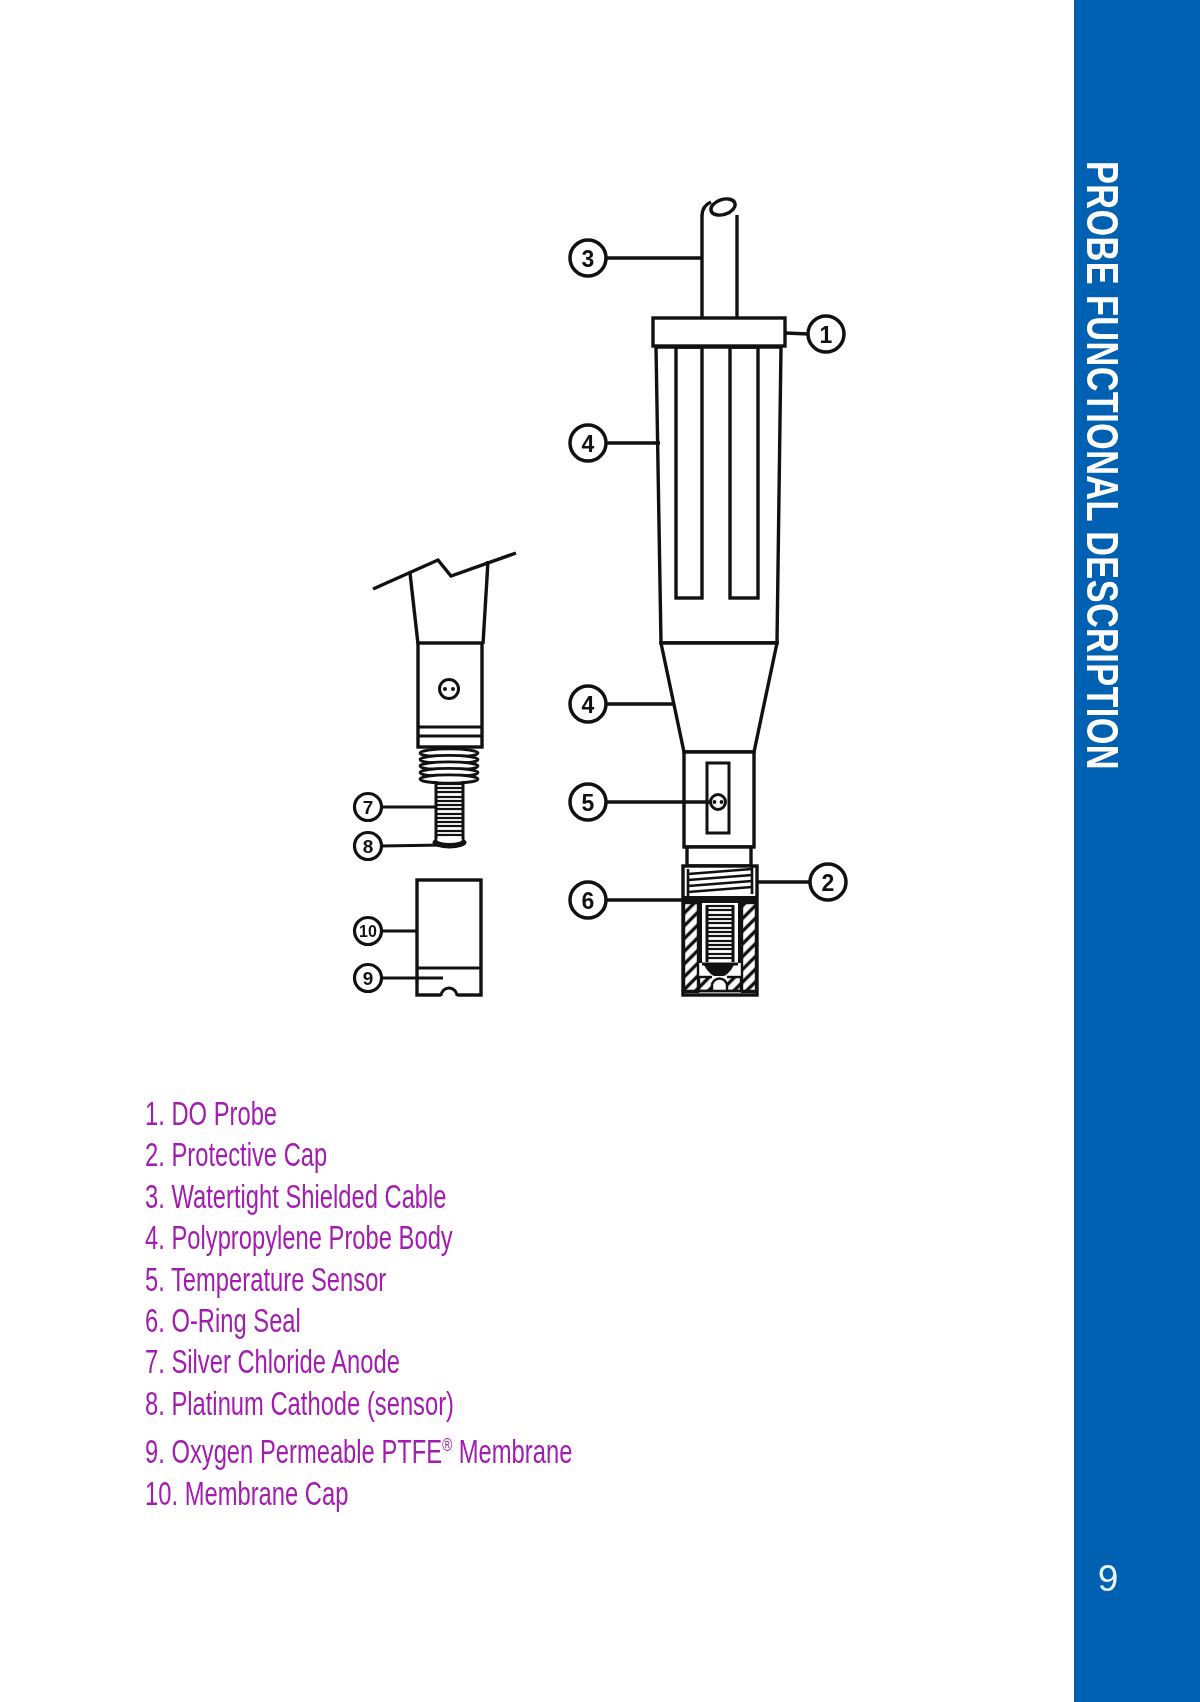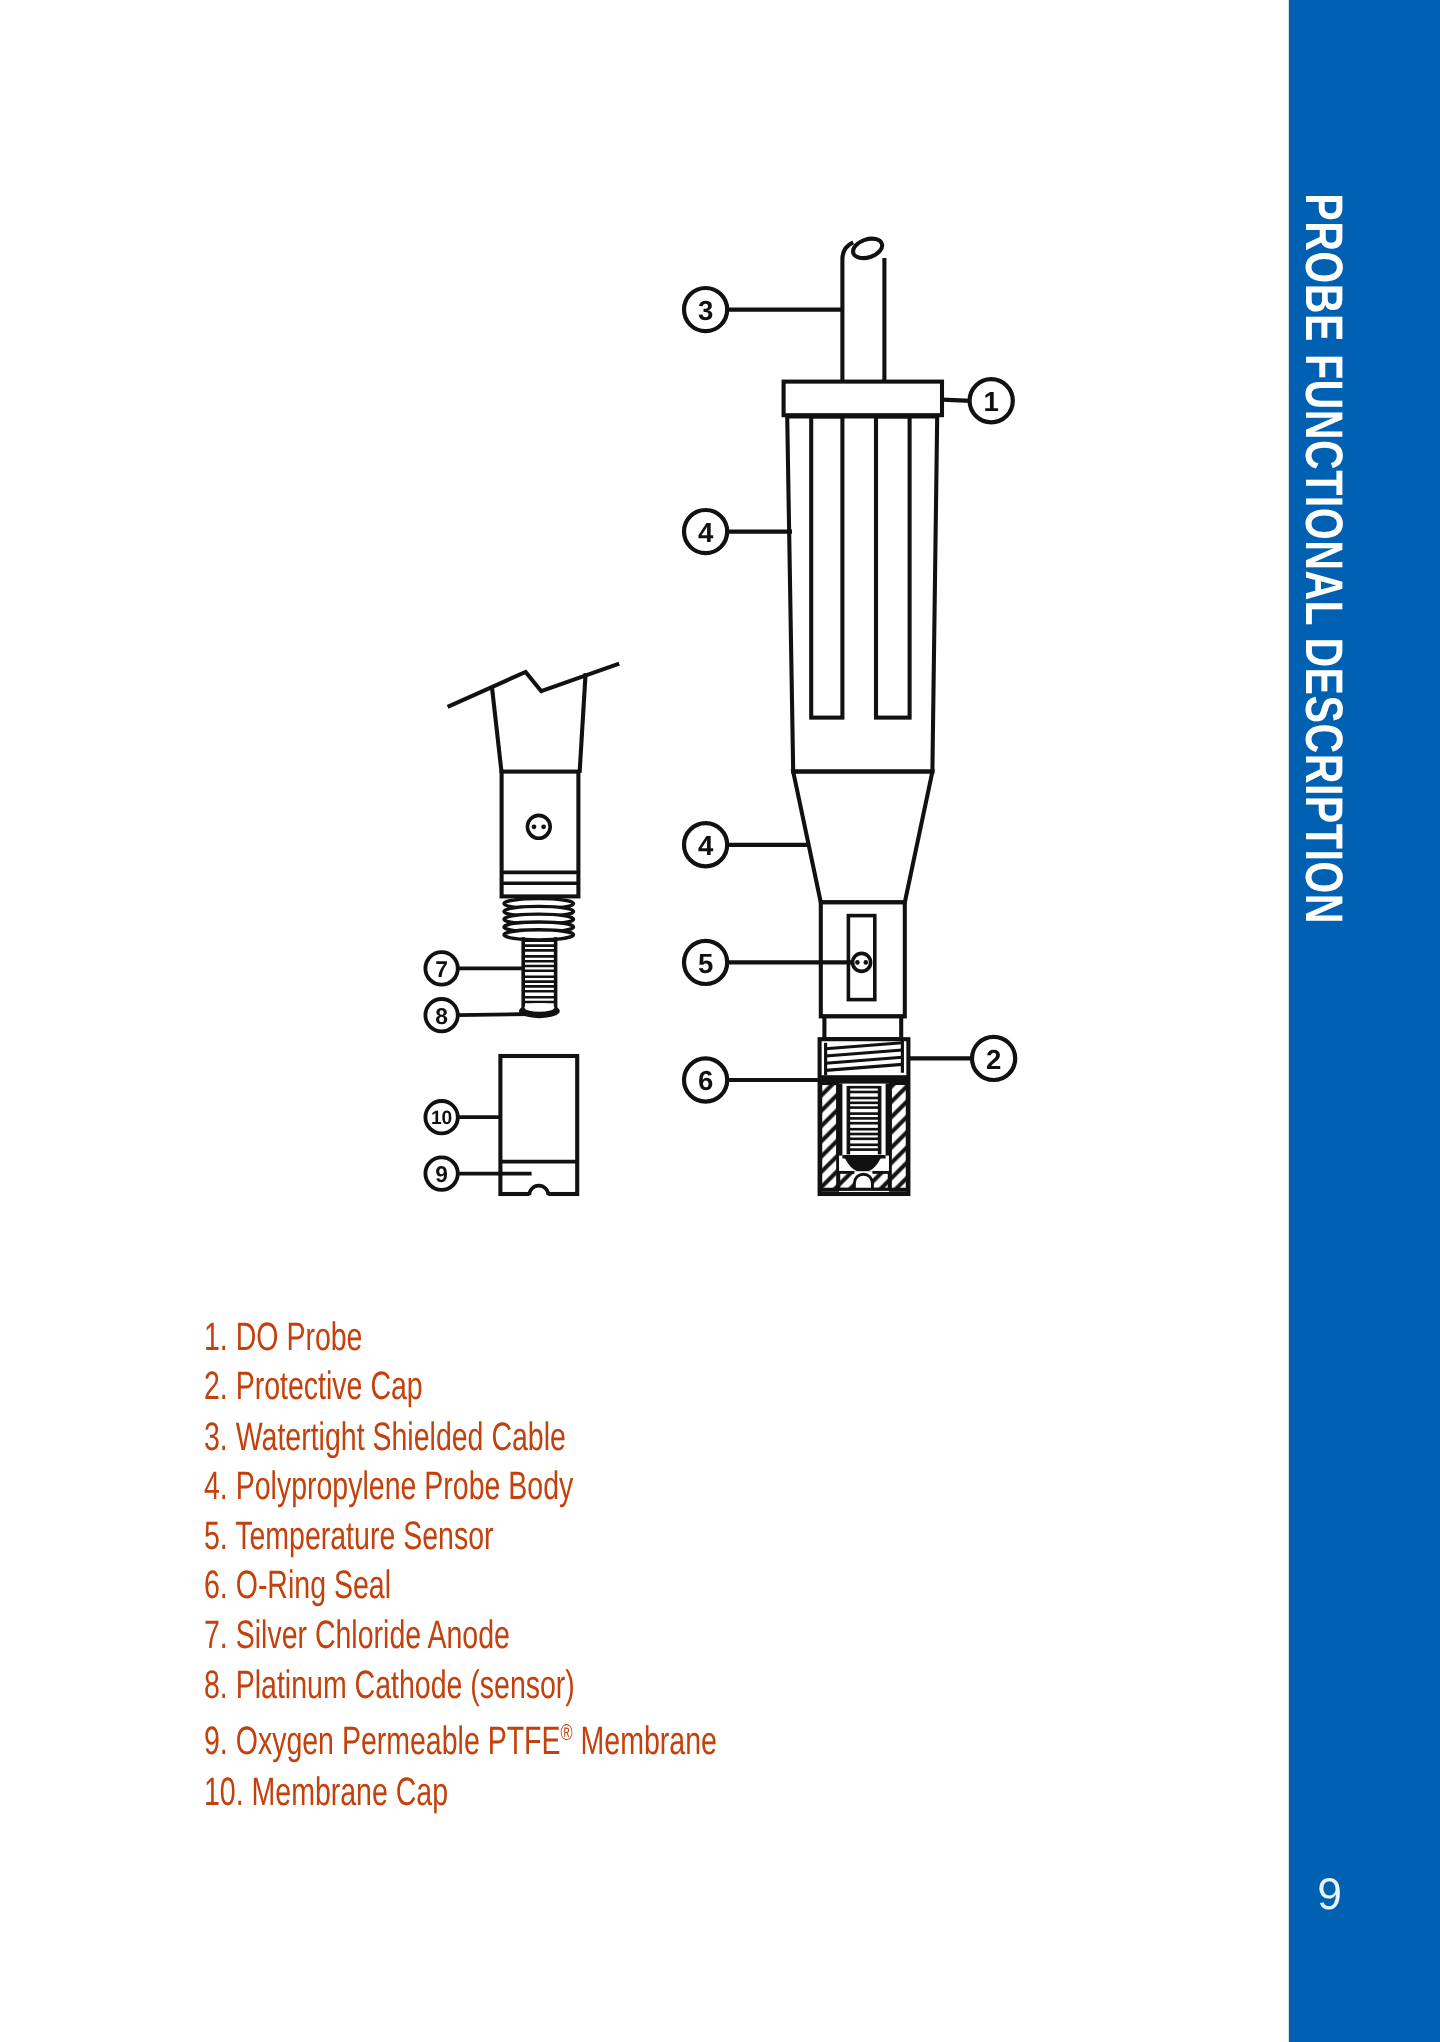--- a/index.html
+++ b/index.html
@@ -4,21 +4,21 @@
 <style>
   html,body{margin:0;padding:0;background:#ffffff;}
   #page{position:relative;width:1200px;height:1702px;background:#ffffff;overflow:hidden;
         font-family:"Liberation Sans",sans-serif;color:#1a1a1a;}
   #sidebar{position:absolute;top:0;right:0;width:126px;height:1702px;background:#0060B2;}
   #sidebar-title{position:absolute;left:1124px;top:161px;transform-origin:0 0;
         transform:rotate(90deg) scaleX(0.78);font-weight:bold;font-size:44px;line-height:44px;
         color:#ffffff;white-space:nowrap;letter-spacing:0.5px;}
   #page-number{position:absolute;left:1090px;top:1558px;width:36px;text-align:center;
         font-size:37px;font-weight:400;color:#e9f3fc;}
-  #legend{position:absolute;left:170px;top:1093px;font-size:33px;line-height:41.4px;color:#c2410c;}
+  #legend{position:absolute;left:145px;top:1093px;font-size:33px;line-height:41.4px;color:#a21caf;}
   .legend-line{transform:scaleX(0.72);transform-origin:0 50%;white-space:nowrap;}
   .legend-line .sup{font-size:19px;vertical-align:super;}
   #diagram-svg{position:absolute;left:0;top:0;}
   svg text{font-family:"Liberation Sans",sans-serif;font-weight:bold;fill:#111;}
 </style>
 </head>
 <body>
 
 <div id="page">
 

